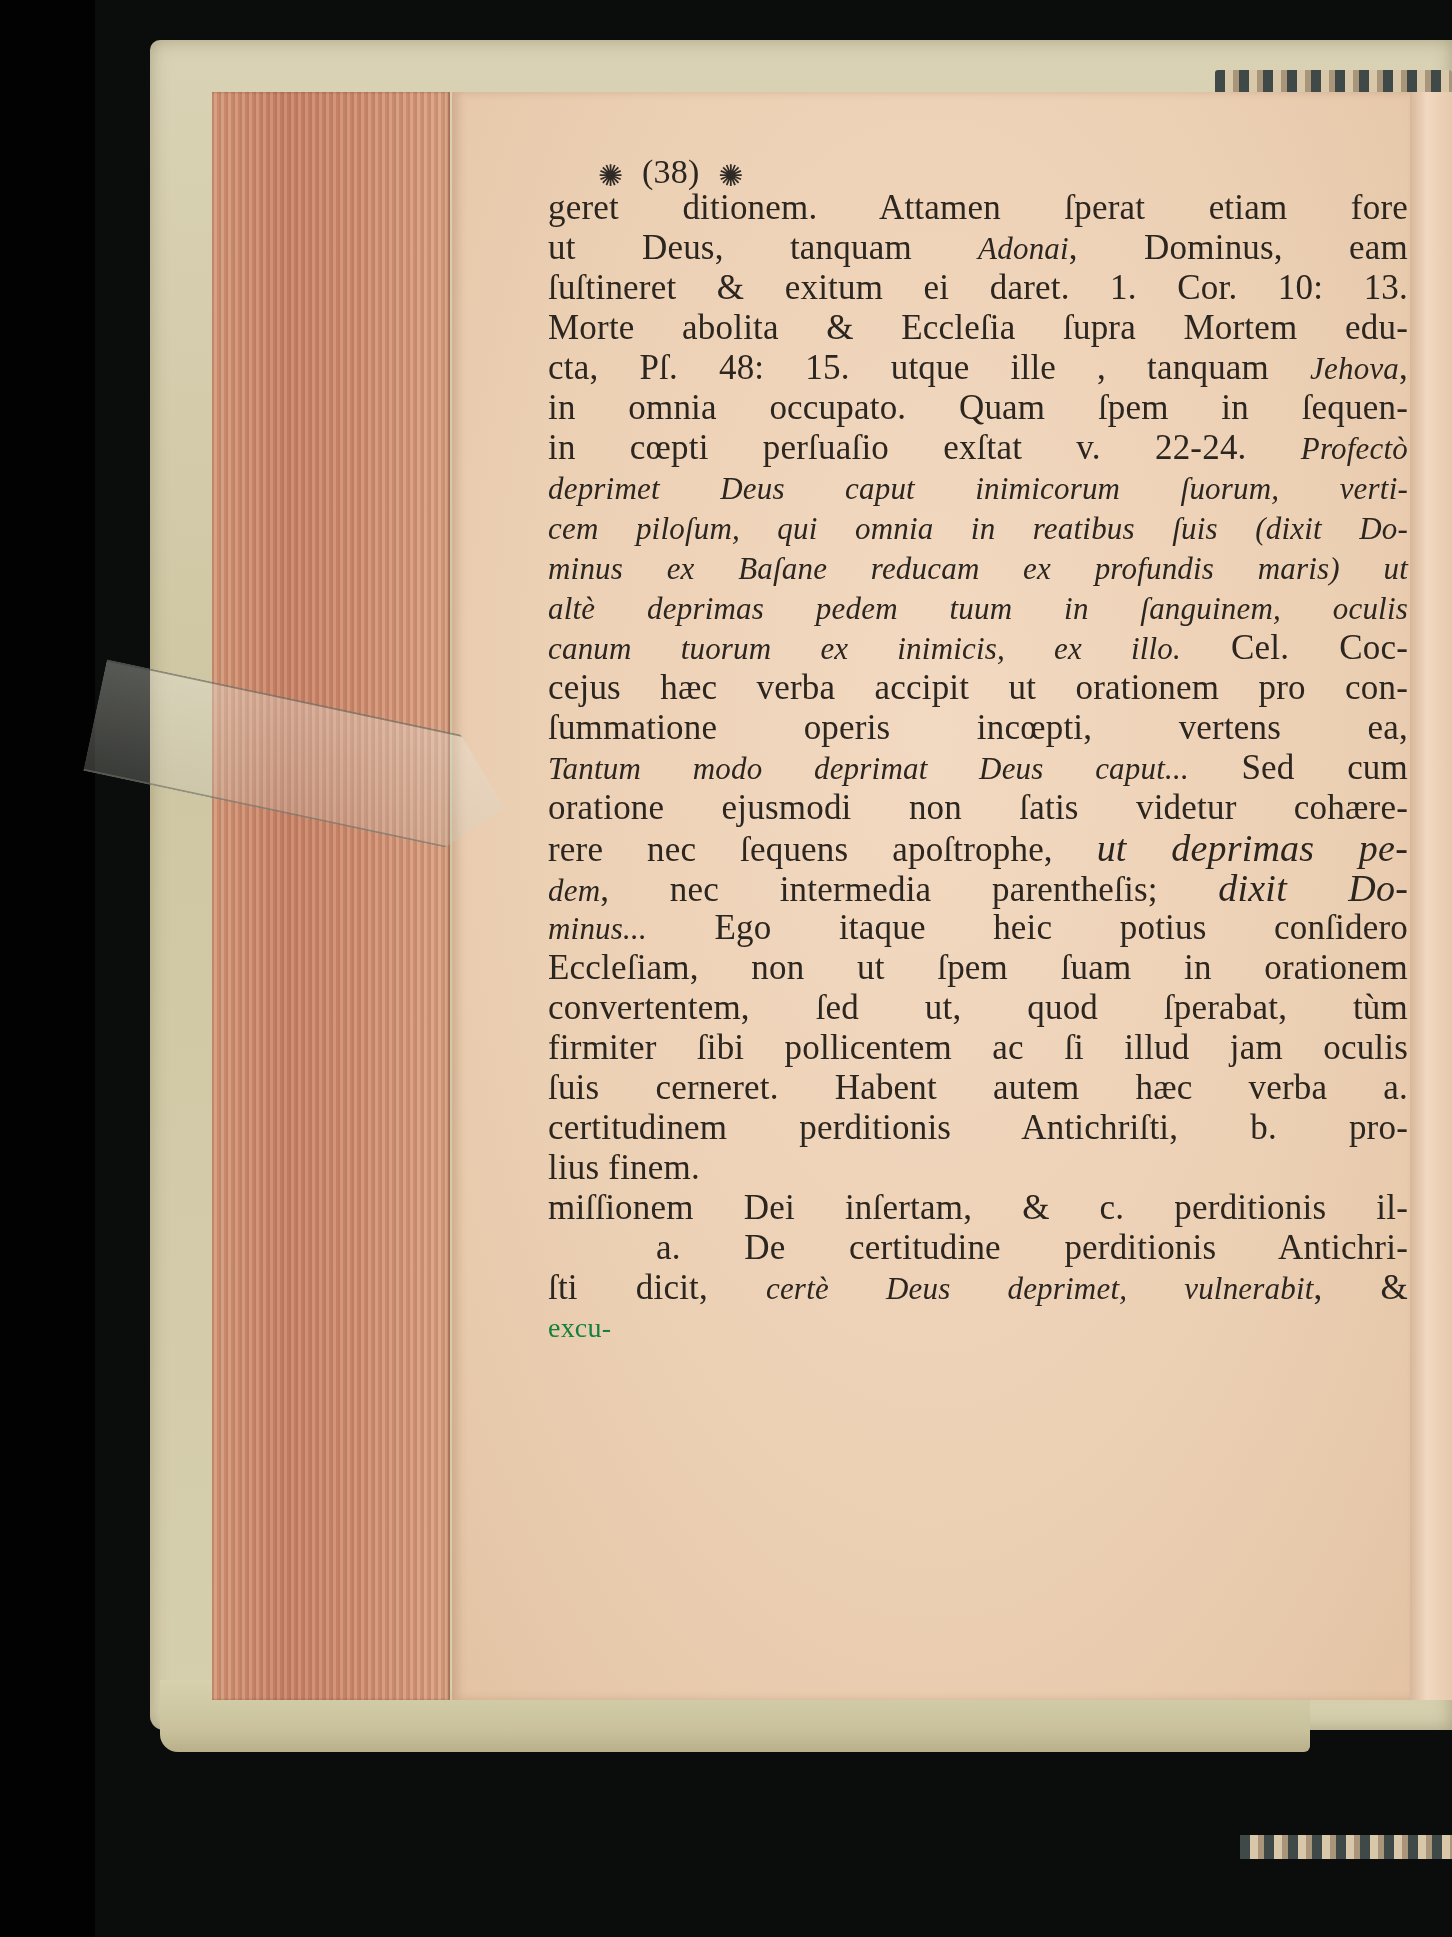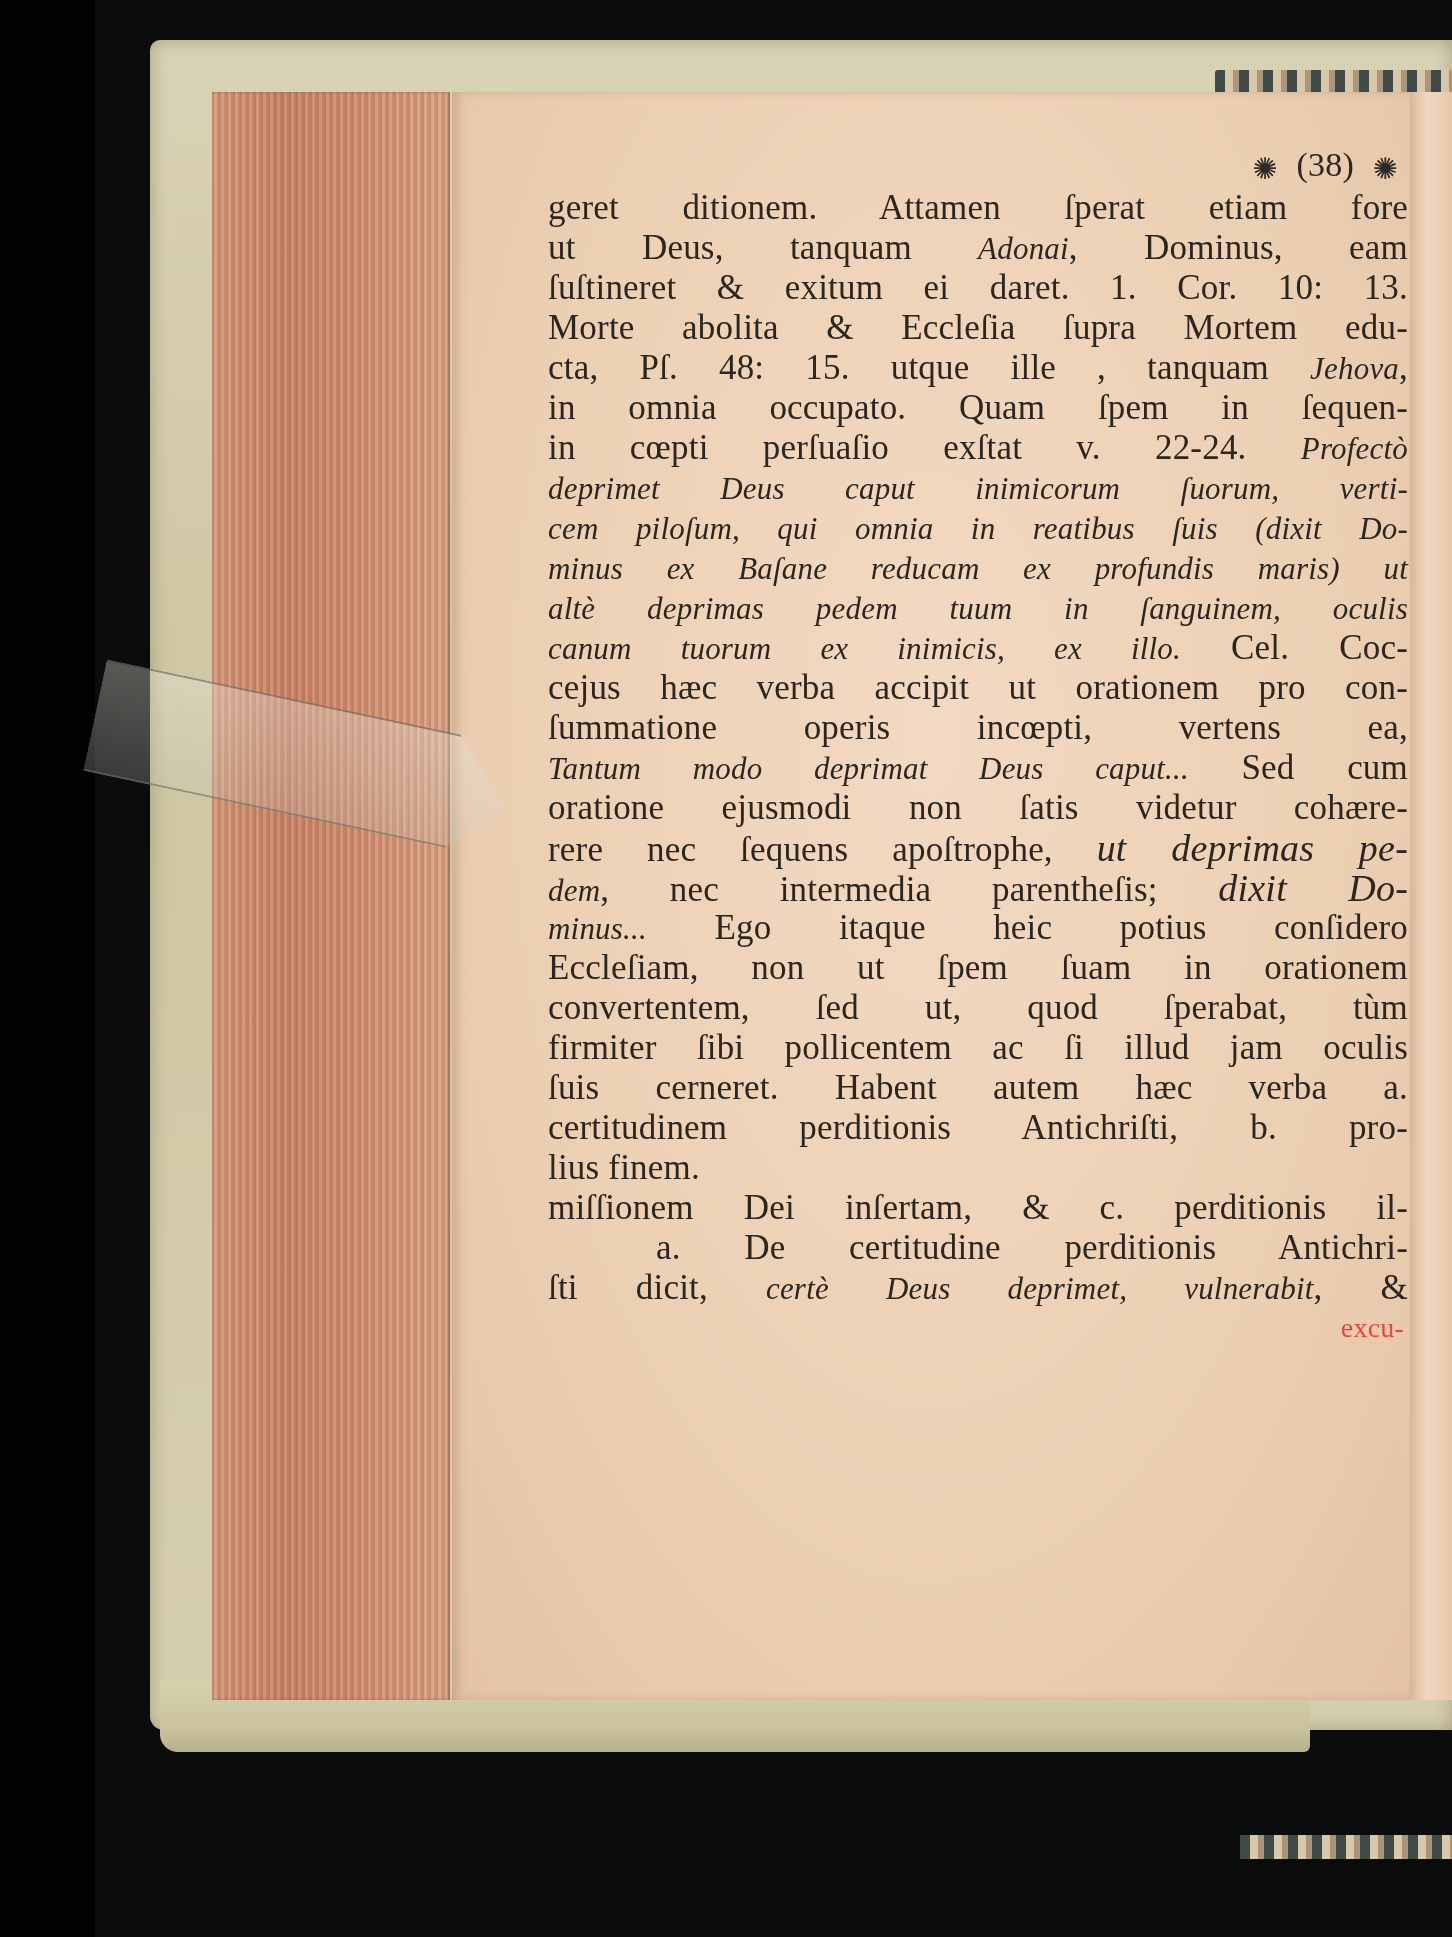--- a/index.html
+++ b/index.html
@@ -61,31 +61,31 @@
   }
 
   
   .text {
     position:absolute; left:548px; top:140px; width:860px;
     color:#2c2620;
     font-size:35px; line-height:40px;
     letter-spacing:0.2px;
   }
   .running-head {
-    text-align:right; height:48px; line-height:49px; font-size:34px;
+    text-align:left; height:48px; line-height:63px; font-size:34px;
     padding-left:40px;
   }
   .ornament { display:inline-block; font-size:30px; vertical-align:middle; margin:0 10px; color:#2e2a25; }
   .line { white-space:nowrap; height:40px; overflow:visible; text-align:justify; text-align-last:justify; }
   .line.last { text-align-last:left; }
   .indent { padding-left:62px; }
   .indent2 { padding-left:108px; }
   .it { font-style:italic; font-size:31px;margin-top:44px; }
   .small { font-size:38px; }
-  .catch { text-align:right; padding-right:4px; font-size:28px; height:40px; color:#ef4444; }
+  .catch { text-align:left; padding-right:4px; font-size:28px; height:40px; color:#15803d; }
 </style>
 </head>
 <body>
 
 <div class="scene">
   <div class="left-black"></div>
   <div class="cover"></div>
   <div class="cover-bottom"></div>
   <div class="headband-top"></div>
   <div class="headband-bottom"></div>

